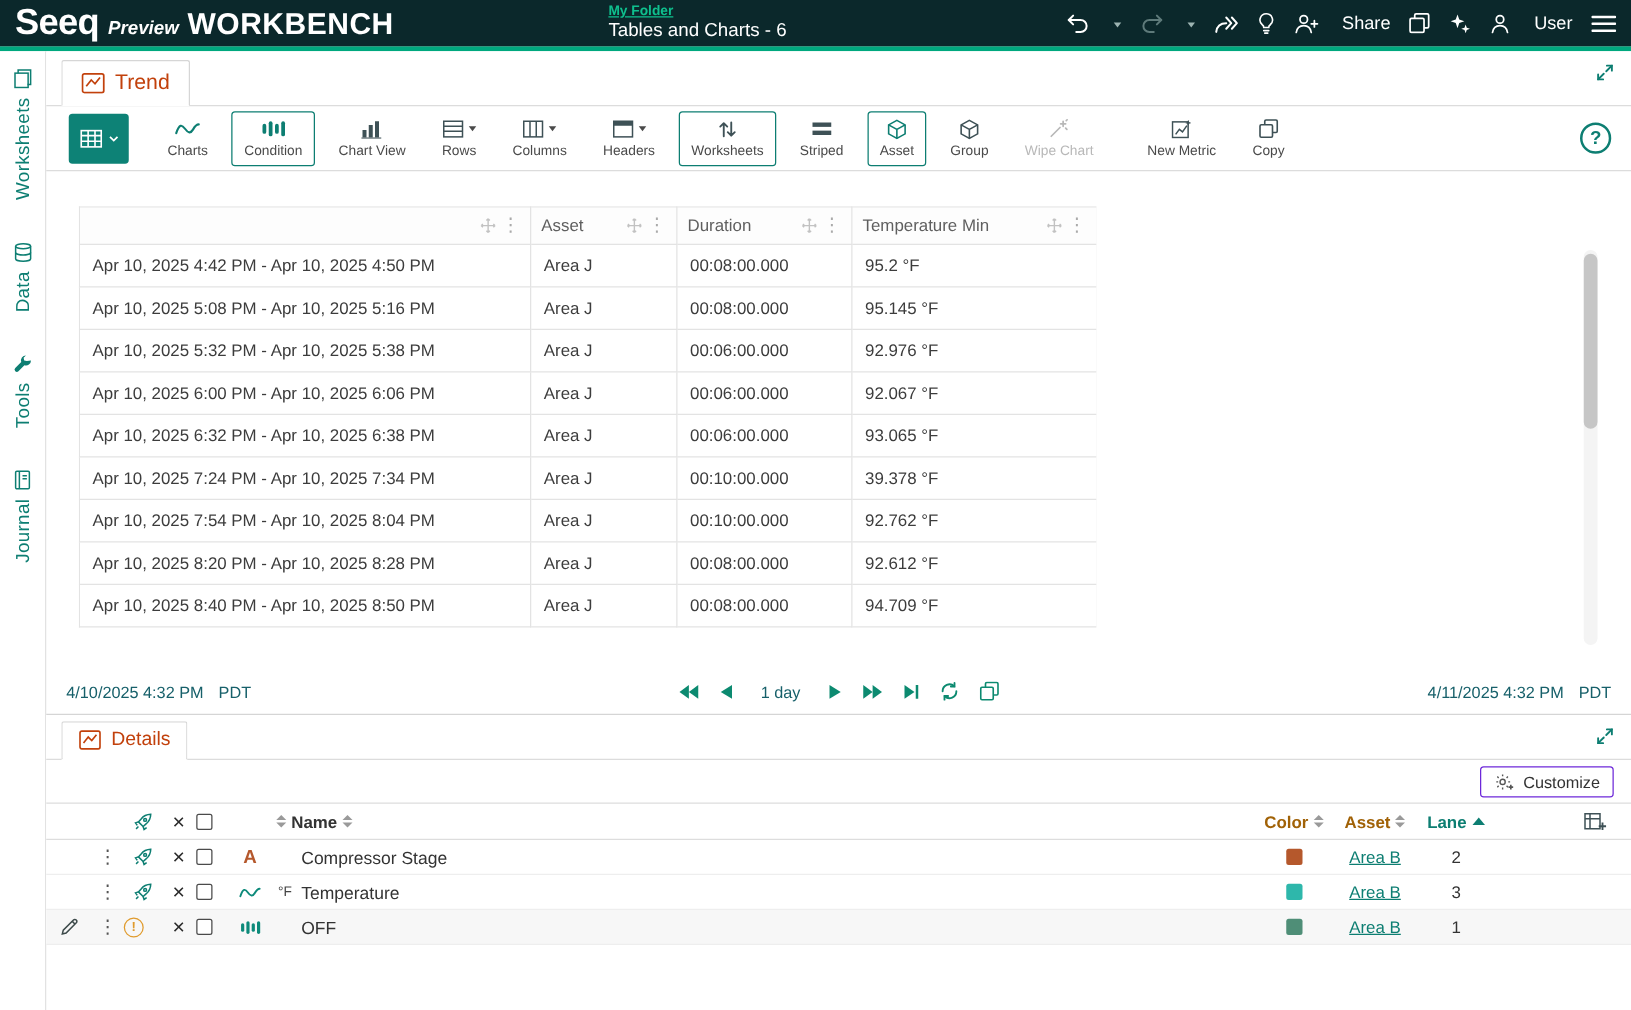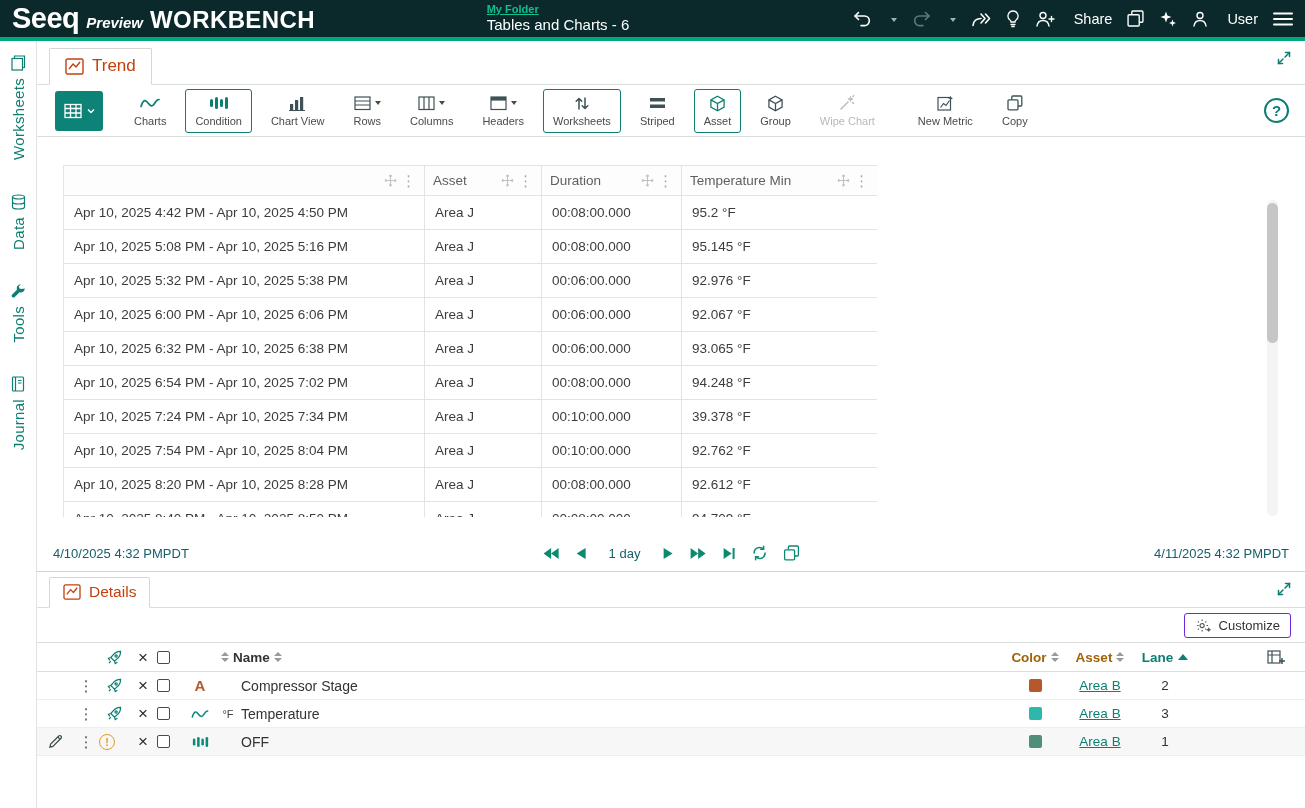--- a/index.html
+++ b/index.html
@@ -63,21 +63,21 @@
 .th-tools{margin-left:auto;display:flex;align-items:center;gap:4px;color:#c2c2c2}
 .dots{font-size:15px;color:#aaa;line-height:1;cursor:pointer}
 .vscroll{position:absolute;top:63px;right:27px;width:11px;height:316px;background:#f4f4f4;border-radius:6px}
 .vthumb{margin-top:3px;width:11px;height:140px;background:#c6c6c6;border-radius:6px;cursor:pointer}
 
 
 .timebar{height:36px;display:flex;align-items:center;padding:0 16px;position:relative;font-size:13px;color:#17606a}
 .time-controls{position:absolute;left:50%;transform:translateX(-50%);display:flex;align-items:center;gap:16px;color:#0c8a70}
 .time-controls .tc{cursor:pointer;display:flex;align-items:center}
 .dur-label{color:#17606a;padding:0 6px}
-.tz{margin-left:0}
+.tz{margin-left:12px}
 .t-end{margin-left:auto}
 
 
 .details{border-top:1px solid #d5d5d5;background:#fff}
 .customize-row{height:34px;display:flex;align-items:center;justify-content:flex-end;padding-right:14px}
 .customize-btn{display:inline-flex;align-items:center;gap:7px;border:1px solid #6d28d9;border-radius:3px;padding:4px 10px;font-size:13px;color:#333;background:#fff;cursor:pointer}
 .d-grid{display:grid;grid-template-columns:36px 26px 30px 28px 28px 30px 26px 1fr 60px 70px 60px 110px;align-items:center}
 .d-header{height:30px;border-top:1px solid #ddd;border-bottom:1px solid #ddd;font-size:13.5px}
 .d-row{height:28px;border-bottom:1px solid #eee;font-size:13.5px}
 .d-row.hl{background:#f7f7f7}
@@ -485,26 +485,20 @@
                 <td>00:06:00.000</td>
                 <td>92.067 °F</td>
               </tr>
           <tr>
                 <td class="range">Apr 10, 2025 6:32 PM - Apr 10, 2025 6:38 PM</td>
                 <td>Area J</td>
                 <td>00:06:00.000</td>
                 <td>93.065 °F</td>
               </tr>
           <tr>
-                <td class="range">Apr 10, 2025 6:54 PM - Apr 10, 2025 7:02 PM</td>
-                <td>Area J</td>
-                <td>00:08:00.000</td>
-                <td>94.248 °F</td>
-              </tr>
-          <tr>
                 <td class="range">Apr 10, 2025 7:24 PM - Apr 10, 2025 7:34 PM</td>
                 <td>Area J</td>
                 <td>00:10:00.000</td>
                 <td>39.378 °F</td>
               </tr>
           <tr>
                 <td class="range">Apr 10, 2025 7:54 PM - Apr 10, 2025 8:04 PM</td>
                 <td>Area J</td>
                 <td>00:10:00.000</td>
                 <td>92.762 °F</td>

